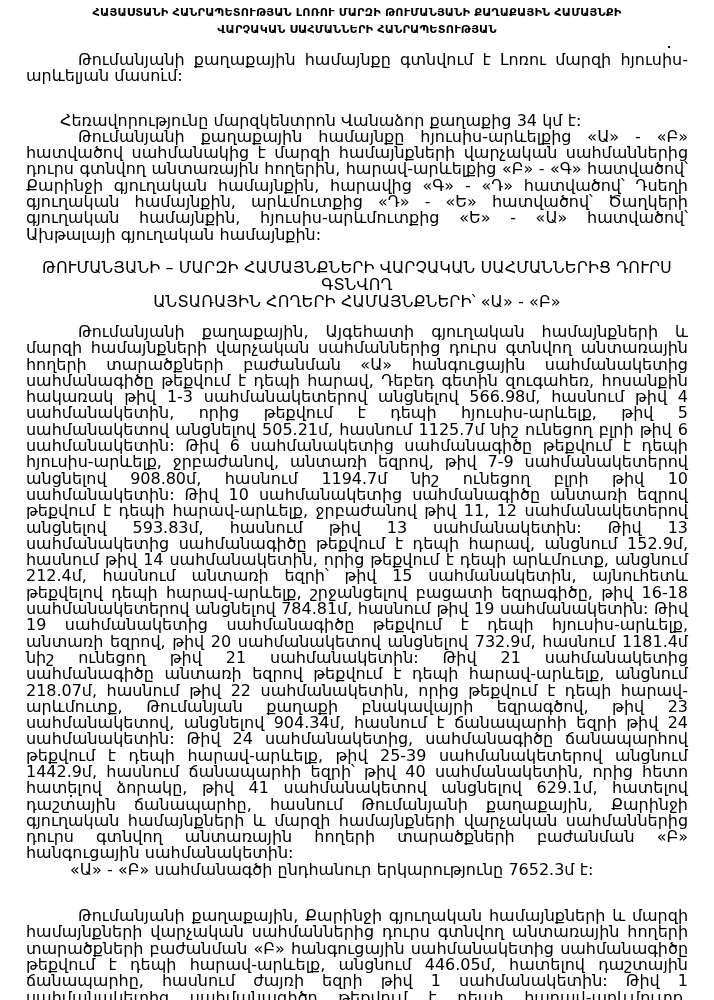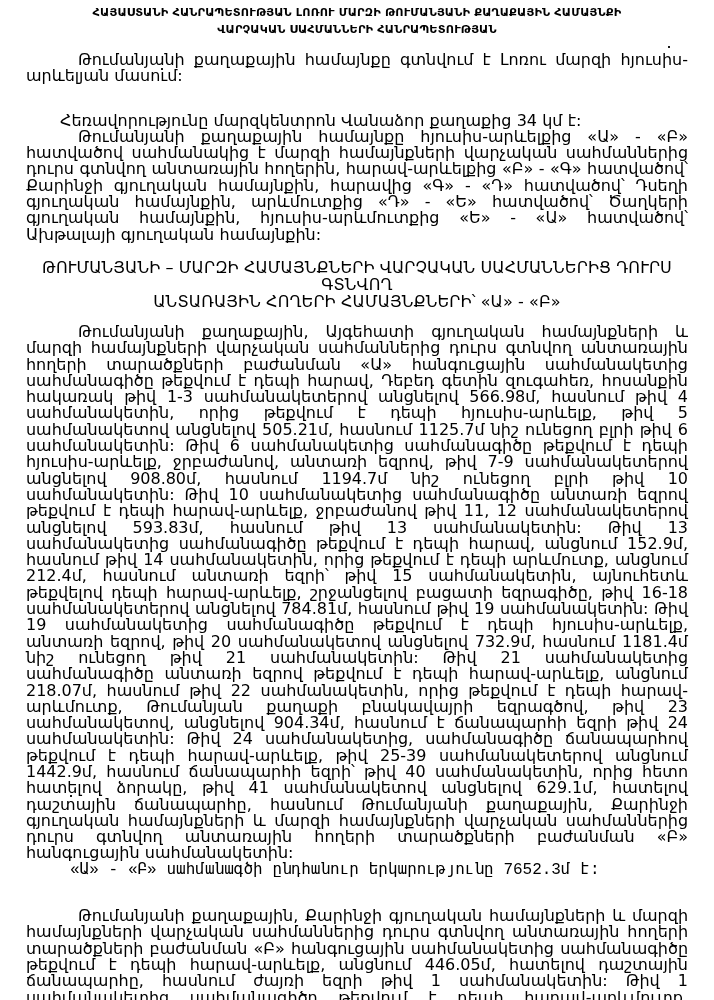--- a/index.html
+++ b/index.html
@@ -42,21 +42,20 @@
     line-height: 16.3px;
     text-align: justify;
     text-indent: 52px;
     letter-spacing: -0.02px;
     word-spacing: 0.2px;
   }
   p.body-par.small-indent { text-indent: 34px; margin-top: 28px; }
   p.body-par.closing-line {
     text-indent: 44px;
     text-align: left;
-    font-family: Liberation Mono, monospace;
   }
   h2.section-head {
     margin: 0;
     font-size: 16px;
     font-weight: normal;
     text-align: center;
     line-height: 17px;
     letter-spacing: 0.1px;
   }
   h2.section-head .line {

